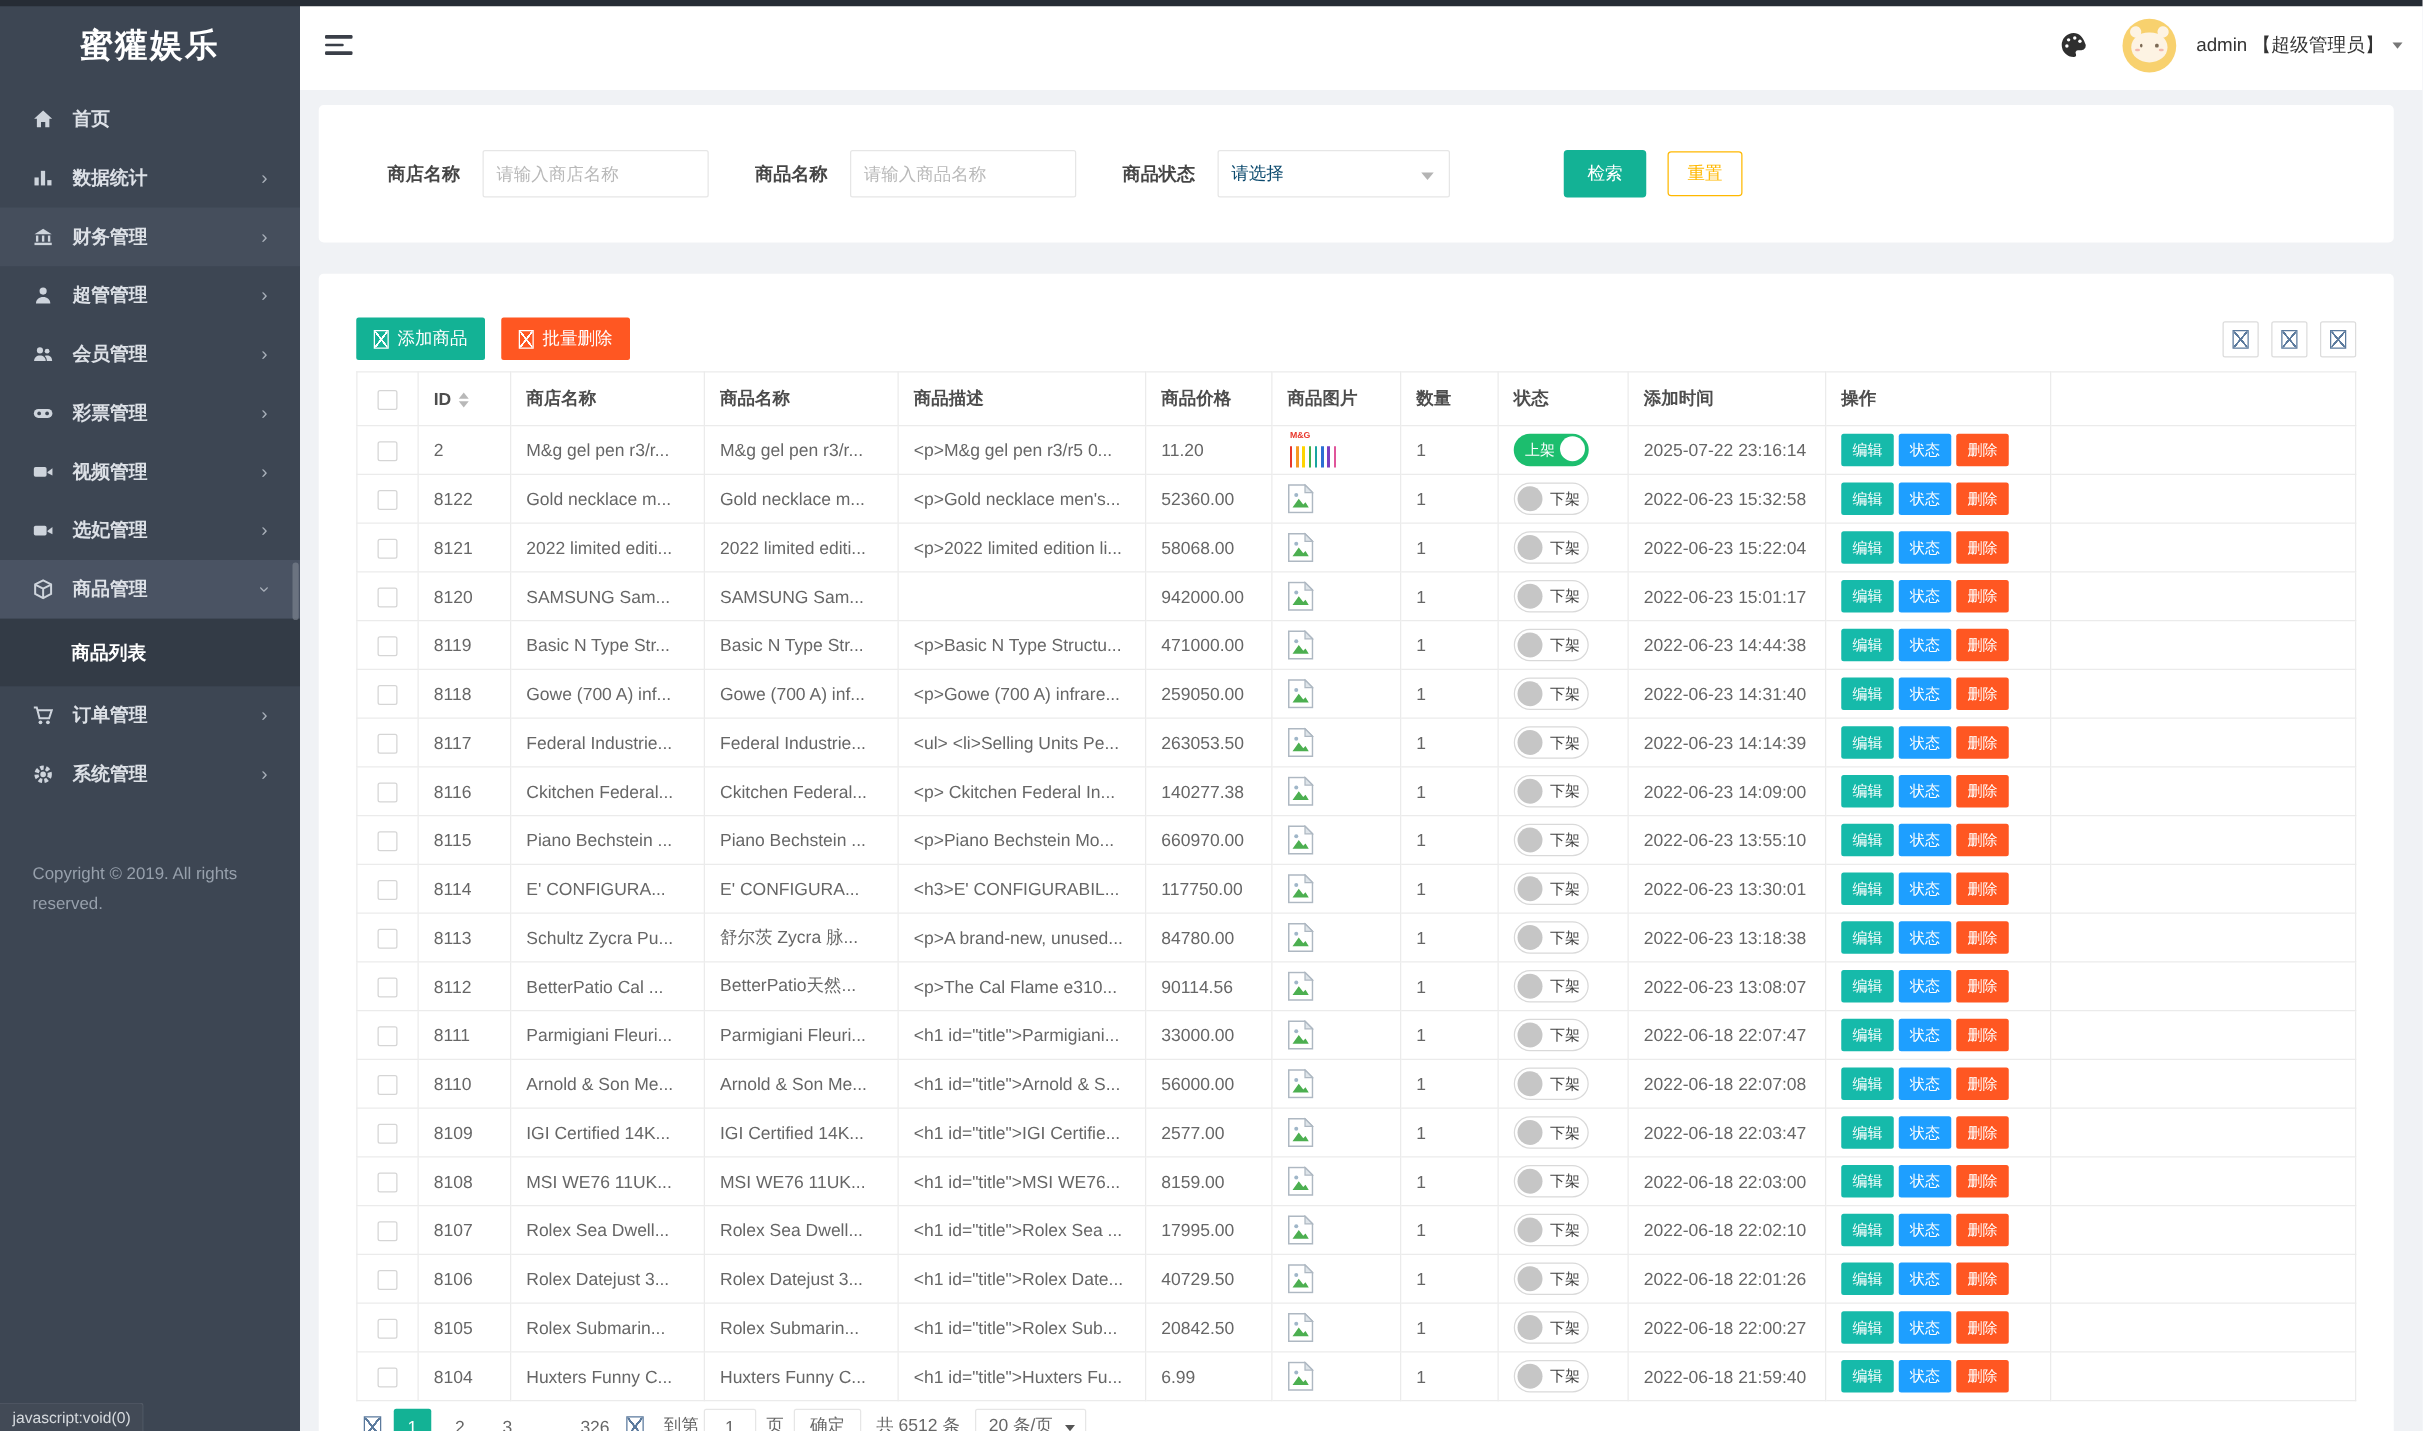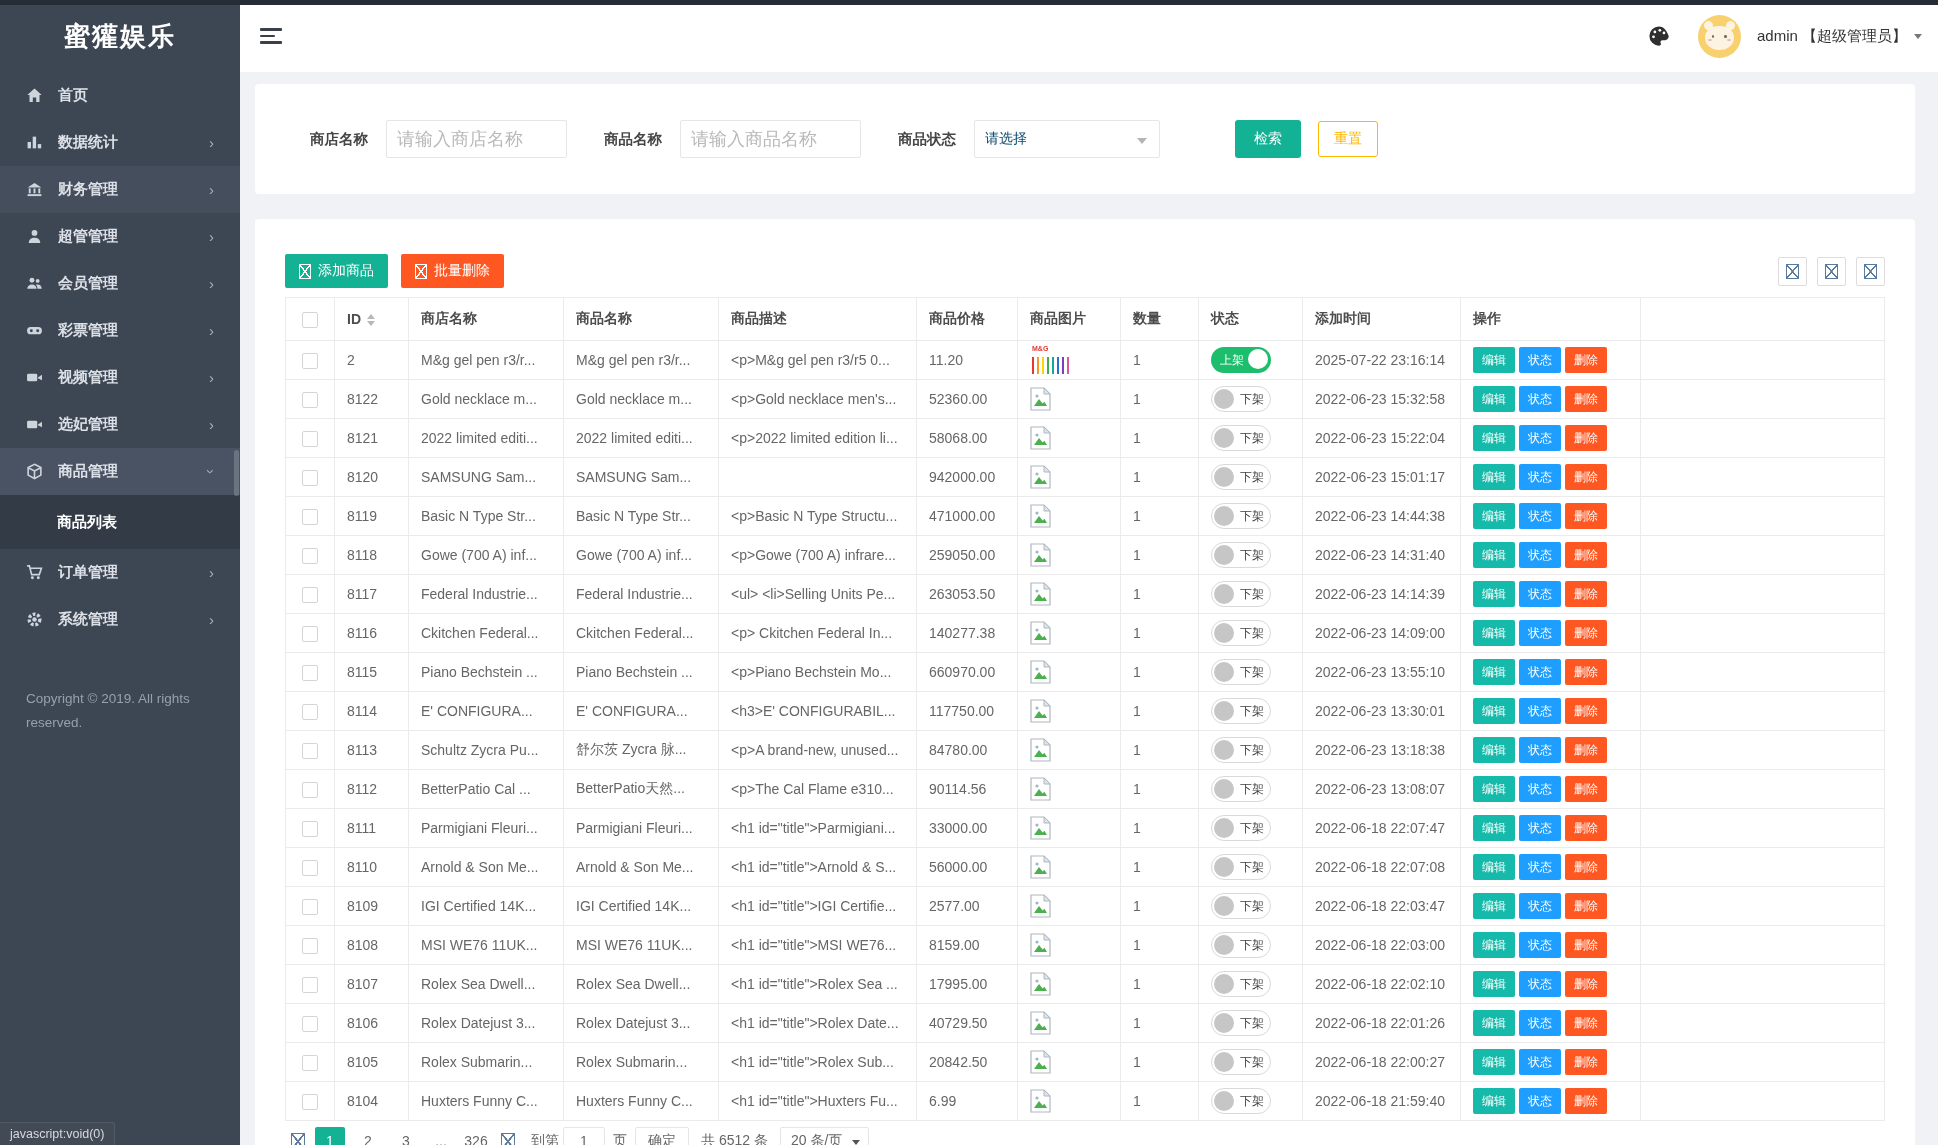--- a/index.html
+++ b/index.html
@@ -41,21 +41,21 @@
   .avatar .blush.l{ left:10px; } .avatar .blush.r{ right:10px; }
   .username { font-size:15px; color:#333; cursor:pointer; }
   .caret-down { display:inline-block; margin-left:7px; border-left:4.5px solid transparent; border-right:4.5px solid transparent; border-top:5.5px solid #777; vertical-align:middle; }
 
   .content { flex:1; overflow:hidden; }
 
   
   .search-card { margin:12px 23px 0 15px; height:110px; background:#fff; border-radius:4px; display:flex; align-items:center; padding-left:55px; }
   .f-group { display:flex; align-items:center; margin-right:37px; }
   .f-label { font-size:14.5px; font-weight:600; color:#464646; margin-right:18px; white-space:nowrap; }
-  .f-input { width:181px; height:38px; border:1px solid #e6e6e6; border-radius:2px; padding:0 10px; font-size:18px; color:#666; font-family:inherit; }
+  .f-input { width:181px; height:38px; border:1px solid #e6e6e6; border-radius:2px; padding:0 10px; font-size:14px; color:#666; font-family:inherit; }
   .f-input::placeholder { color:#b9b9b9; }
   .f-select { width:186px; height:38px; border:1px solid #e6e6e6; border-radius:2px; padding:0 10px; font-size:14px; color:#0c4a6e; display:flex; align-items:center; position:relative; cursor:pointer; background:#fff; }
   .f-select .sel-caret { position:absolute; right:12px; top:17px; border-left:5px solid transparent; border-right:5px solid transparent; border-top:6px solid #b4b4b4; }
   .btn-search { margin-left:75px; width:66px; height:38px; background:#13b295; color:#fff; border:none; border-radius:3px; font-size:14px; cursor:pointer; font-family:inherit; }
   .btn-reset { margin-left:17px; width:60px; height:36px; background:#fff; color:#ffb800; border:1px solid #ffb800; border-radius:3px; font-size:14px; cursor:pointer; font-family:inherit; }
 
   
   .table-card { margin:25px 23px 0 15px; background:#fff; border-radius:4px; padding:35px 30px 0; height:960px; position:relative; }
   .toolbar { display:flex; align-items:center; }
   .btn-add, .btn-batch { display:inline-flex; align-items:center; height:34px; padding:0 14px; border:none; border-radius:2px; color:#fff; font-size:14px; cursor:pointer; font-family:inherit; }
@@ -315,21 +315,21 @@
 
       <div class="search-card">
         <div class="f-group">
           <span class="f-label">商店名称</span>
           <input class="f-input" placeholder="请输入商店名称" style="">
         </div>
         <div class="f-group">
           <span class="f-label">商品名称</span>
           <input class="f-input" placeholder="请输入商品名称" style="">
         </div>
-        <div class="f-group" style="margin-right:0;text-align:right;">
+        <div class="f-group" style="margin-right:16px;text-align:right;">
           <span class="f-label">商品状态</span>
           <div class="f-select">
             <span>请选择</span>
             <span class="sel-caret"></span>
           </div>
         </div>
         <button class="btn-search">检索</button>
         <button class="btn-reset">重置</button>
       </div>
 

